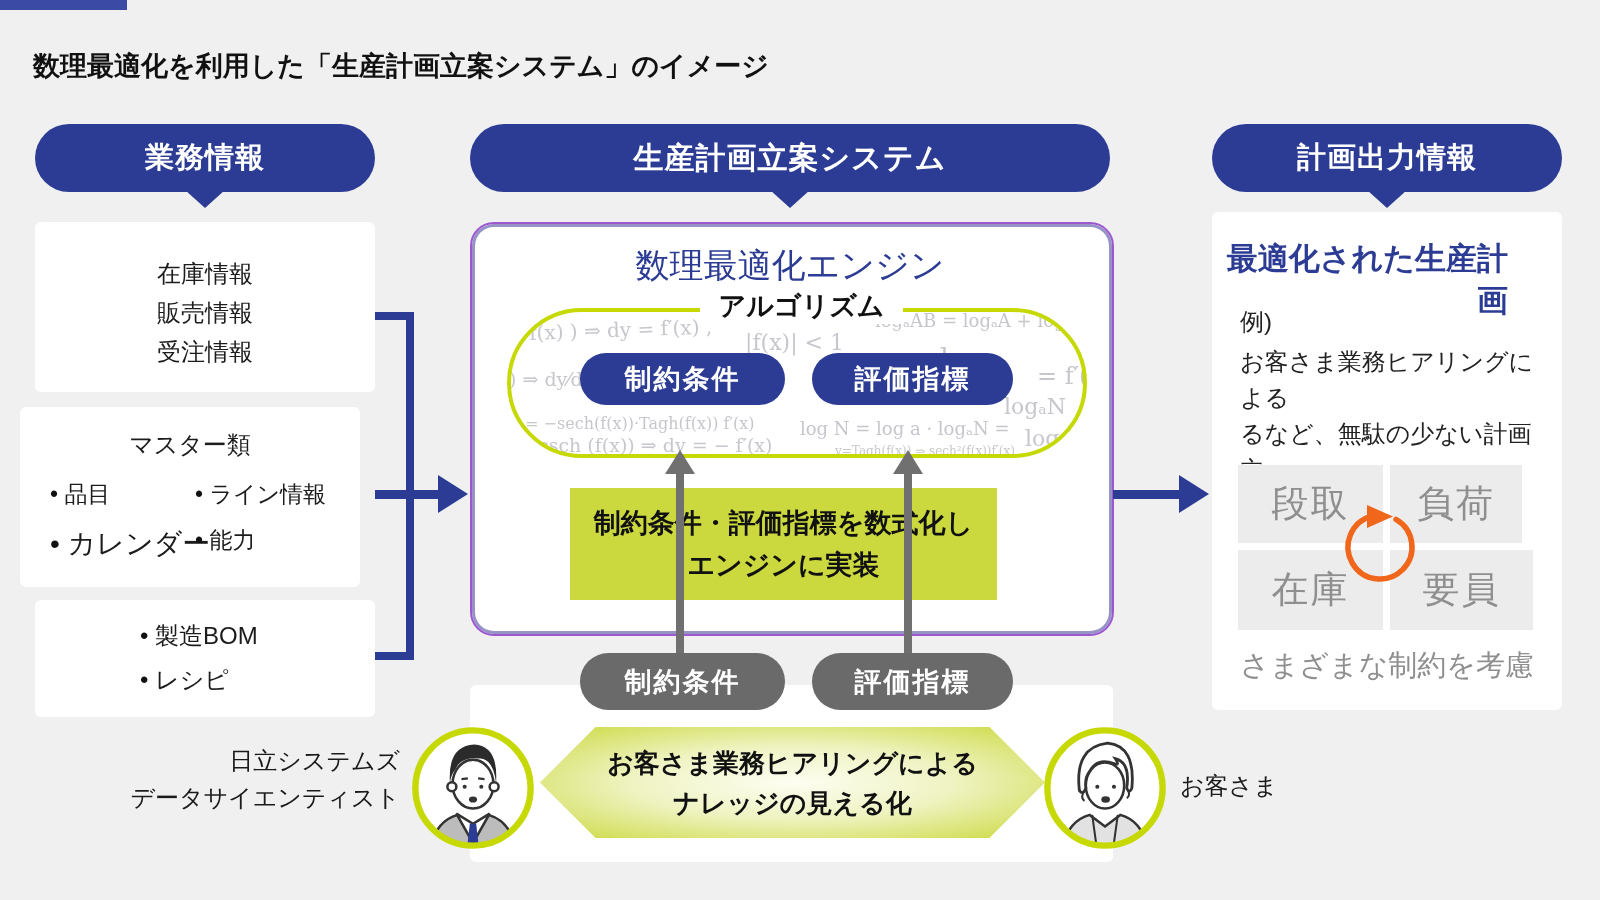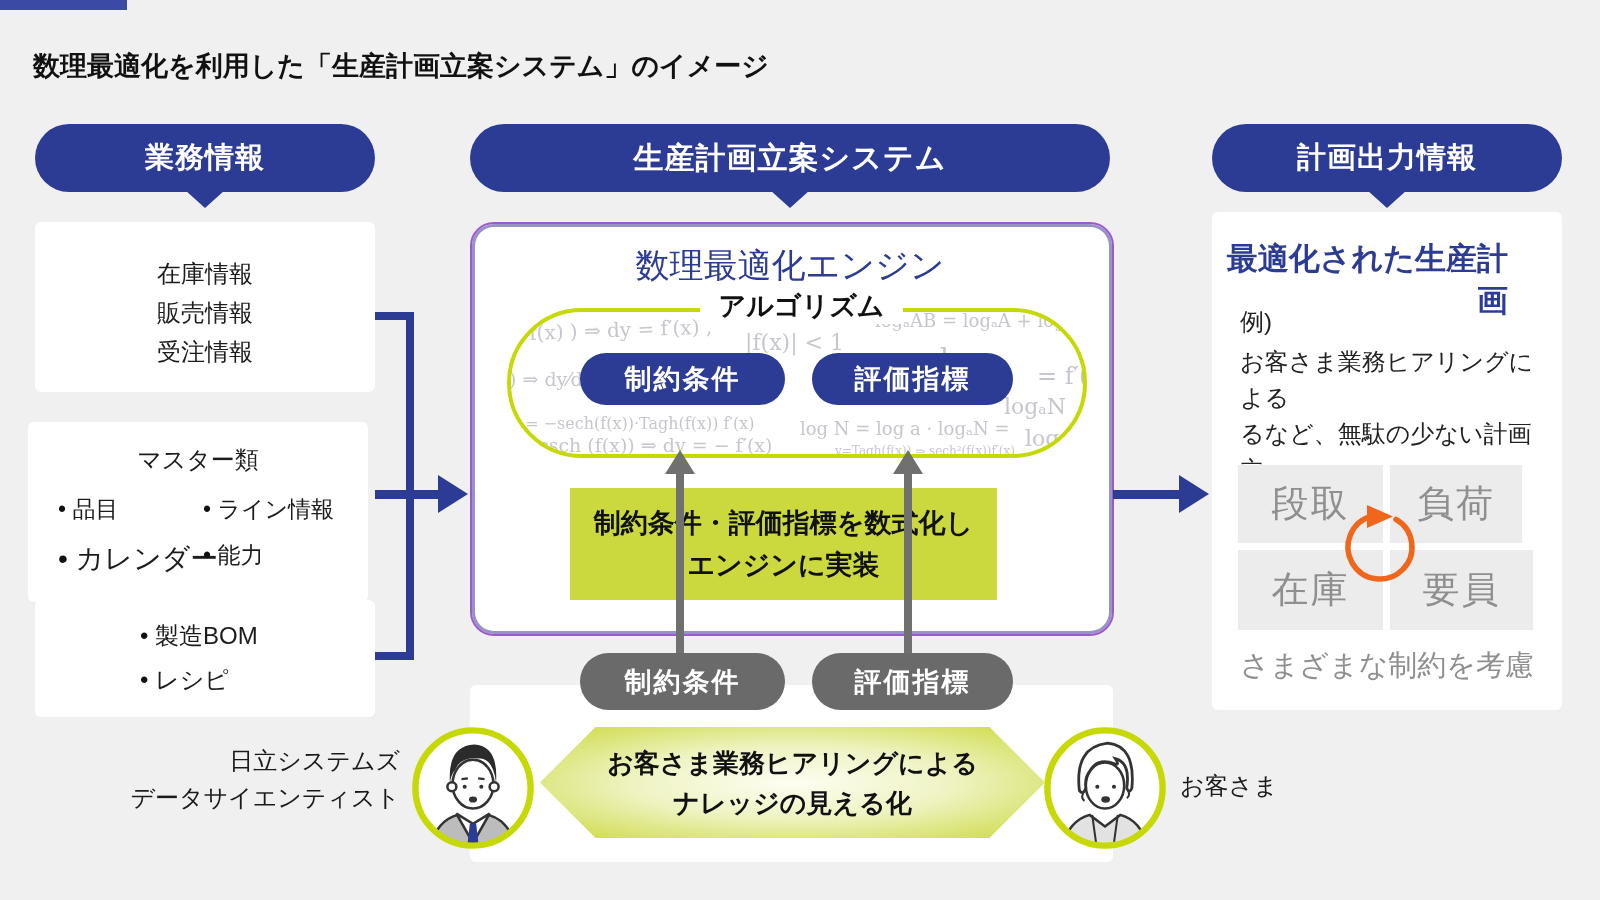--- a/index.html
+++ b/index.html
@@ -51,21 +51,21 @@
   <div class="pill-tri" style="left:1367px;"></div>
 
   <div class="whitebox" style="left:35px;top:222px;width:340px;height:170px;">
     <div class="lefttext" style="position:absolute;left:0;width:100%;top:32px;text-align:center;line-height:39px;">
       <div>在庫情報</div>
       <div>販売情報</div>
       <div>受注情報</div>
     </div>
   </div>
 
-  <div class="whitebox" style="left:28px;top:407px;width:340px;height:180px;margin-top:15px;">
+  <div class="whitebox" style="left:20px;top:407px;width:340px;height:180px;">
     <div class="lefttext" style="position:absolute;left:0;width:100%;top:22px;text-align:center;">マスター類</div>
     <div class="lefttext bullet" style="position:absolute;left:30px;top:72px;font-size:23px;">品目</div>
     <div class="lefttext bullet" style="position:absolute;left:175px;top:72px;font-size:23px;">ライン情報</div>
     <div class="lefttext bullet" style="position:absolute;left:30px;top:118px;font-size:28px;">カレンダー</div>
     <div class="lefttext bullet" style="position:absolute;left:175px;top:118px;font-size:23px;">能力</div>
   </div>
 
   <div class="whitebox" style="left:35px;top:600px;width:340px;height:117px;">
     <div class="lefttext bullet" style="position:absolute;left:105px;top:20px;">製造BOM</div>
     <div class="lefttext bullet" style="position:absolute;left:105px;top:64px;">レシピ</div>

